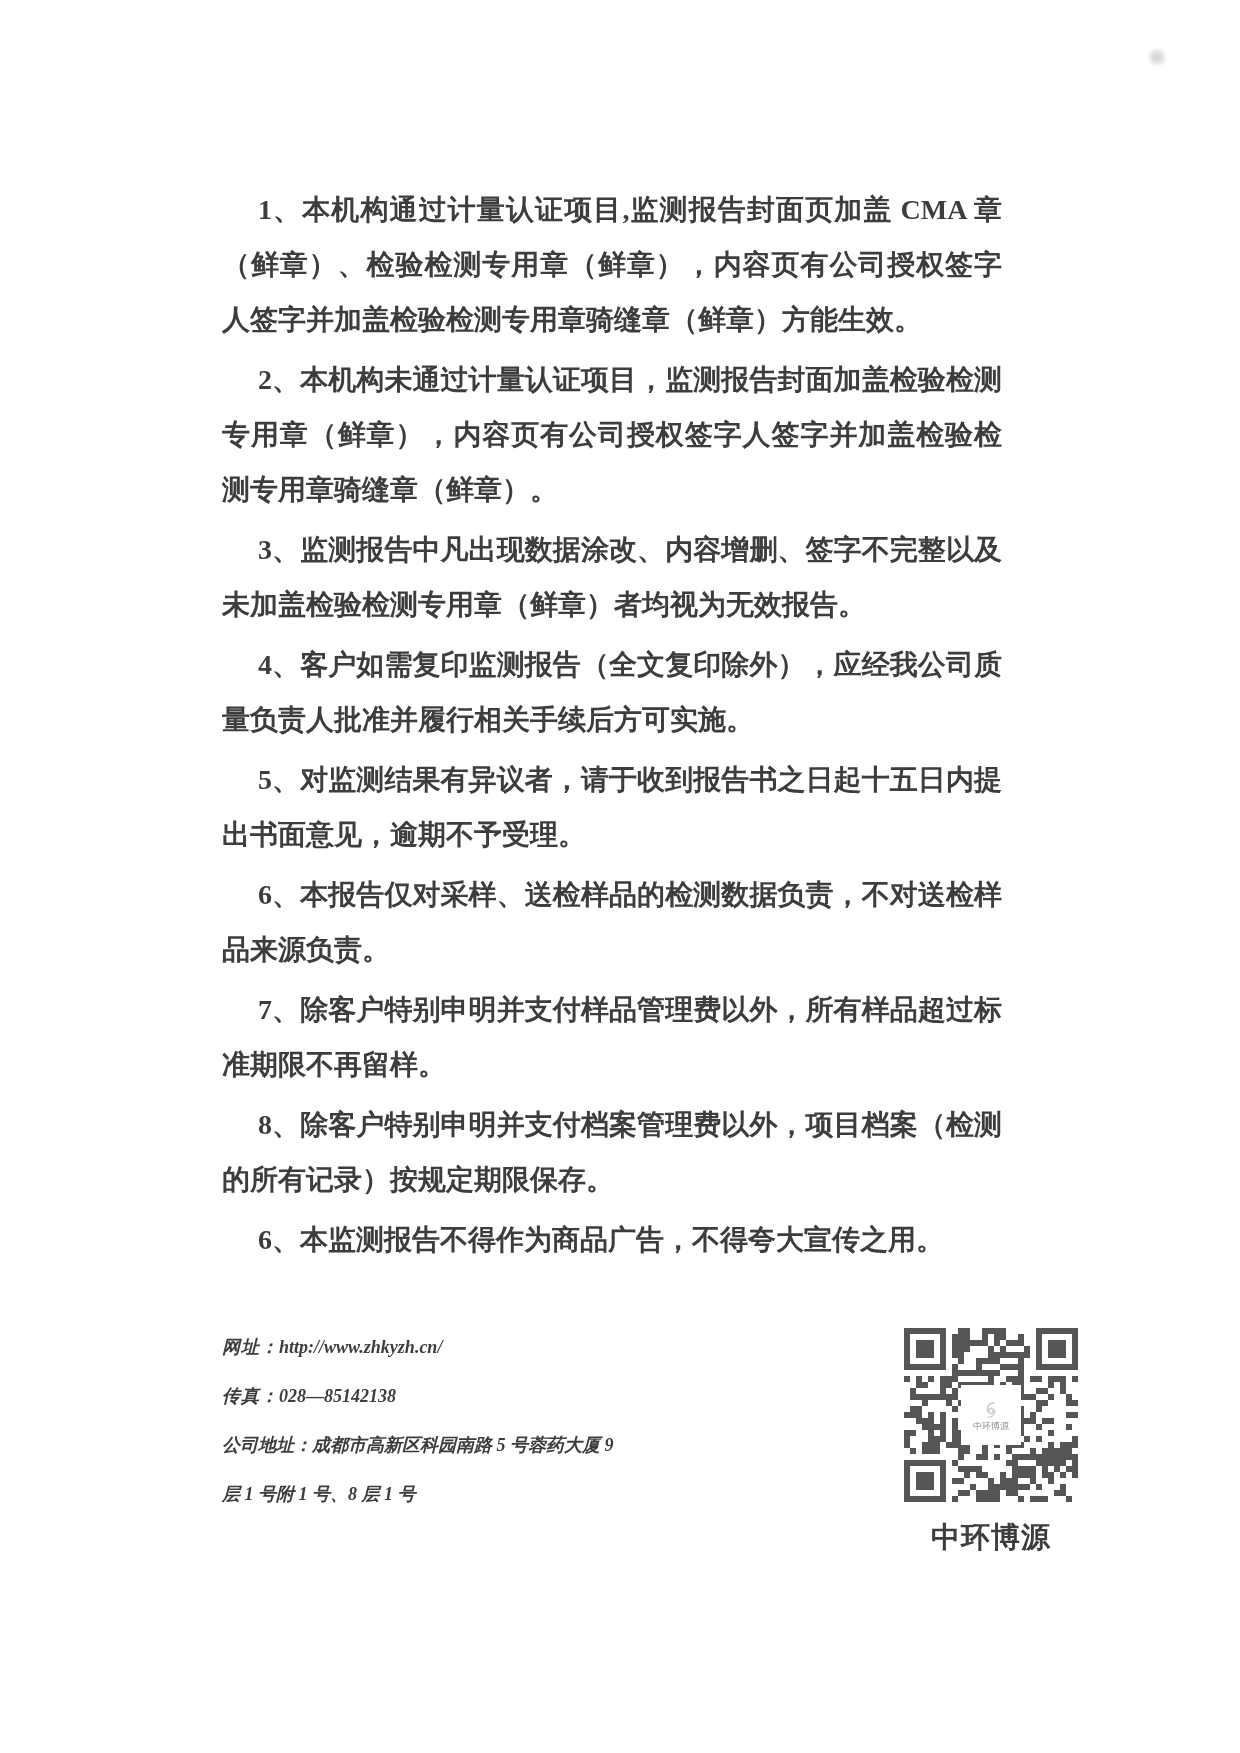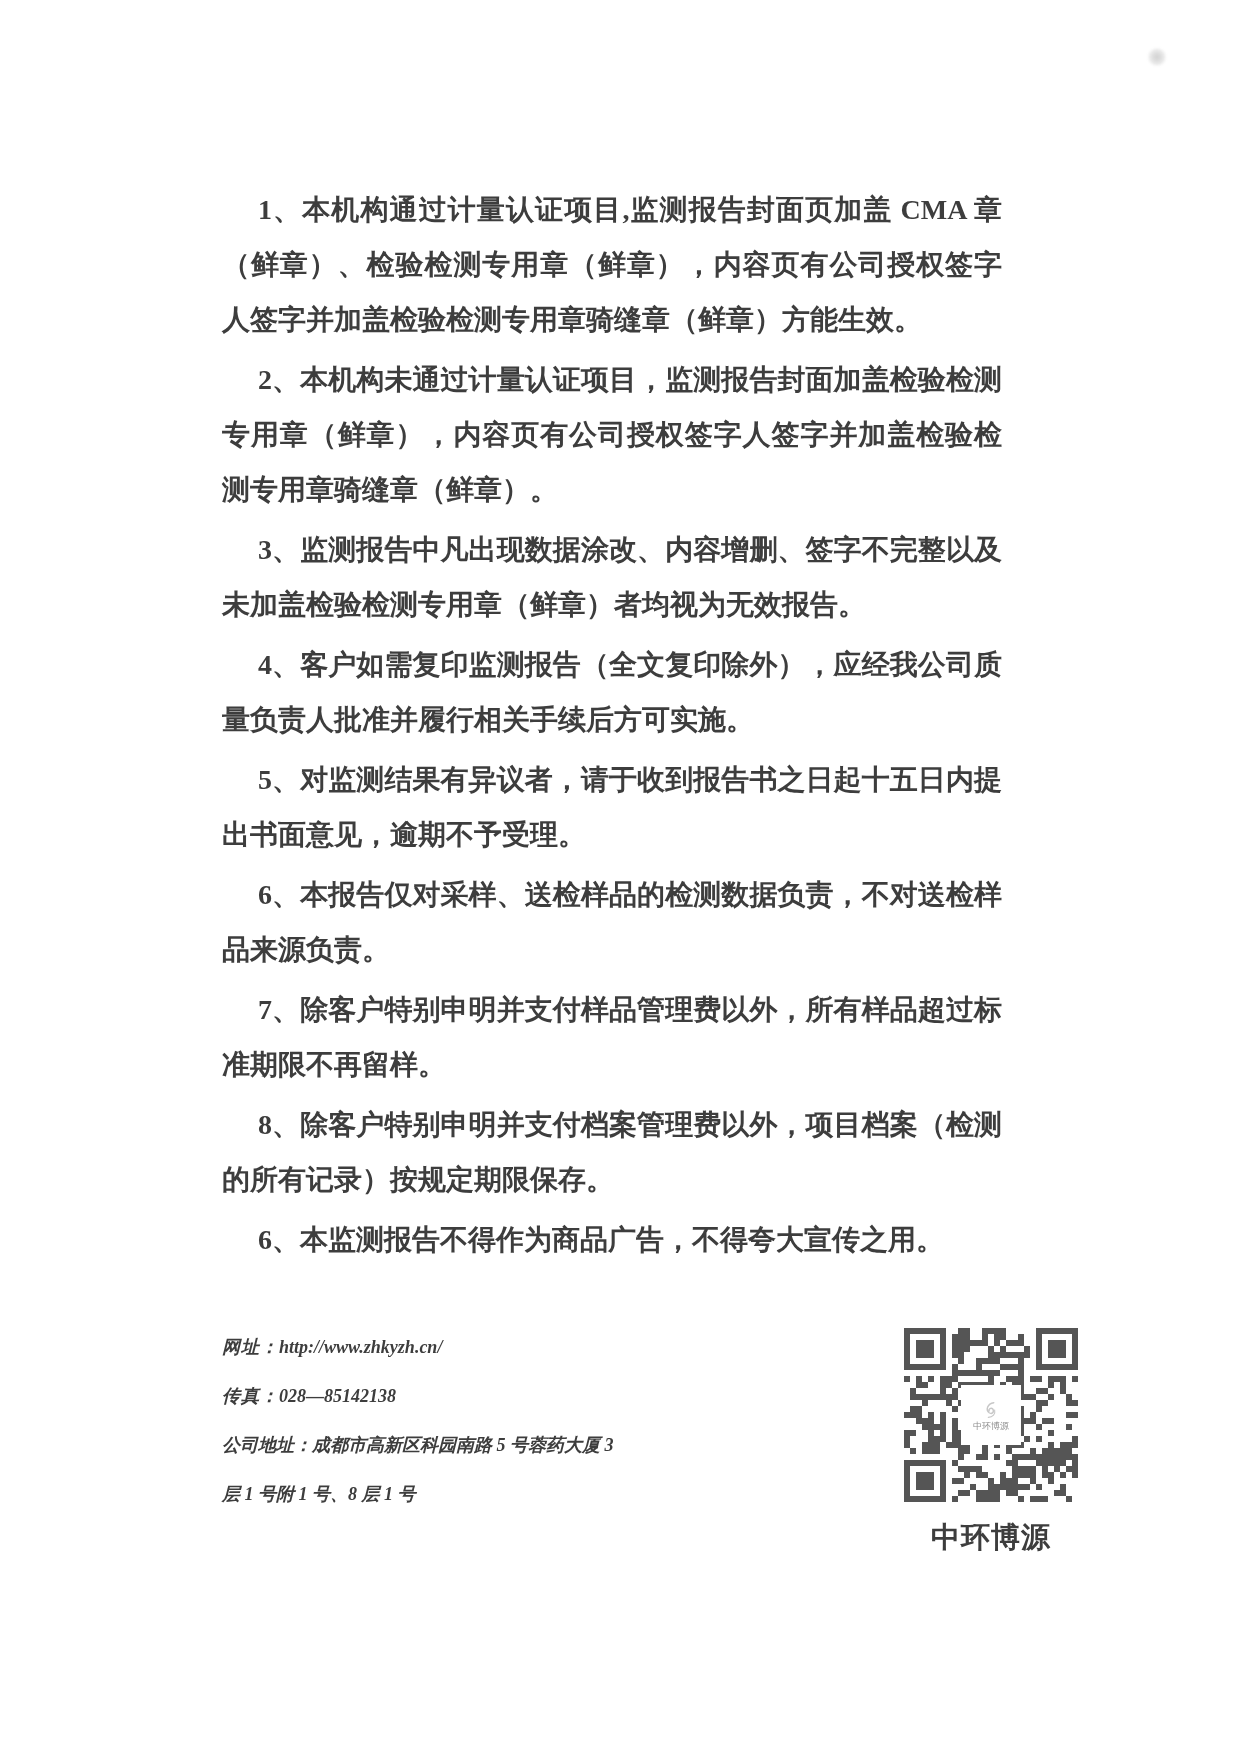--- a/index.html
+++ b/index.html
@@ -72,21 +72,21 @@
     <p>6、本监测报告不得作为商品广告，不得夸大宣传之用。</p>
   </div>
 
   <div class="footer">
     <div class="frow">
       <span class="flabel">网址：</span><span class="fvalue">http://www.zhkyzh.cn/</span>
     </div>
     <div class="frow">
       <span class="flabel">传真：</span><span class="fvalue">028—85142138</span>
     </div>
-    <div class="frow">公司地址：成都市高新区科园南路 5 号蓉药大厦 3</div>
+    <div class="frow">公司地址：成都市高新区科园南路 5 号蓉药大厦 9</div>
     <div class="frow">层 1 号附 1 号、8 层 1 号</div>
   </div>
 
   <div class="qr-block">
     <div class="qr-frame">
       <svg id="qr-svg" viewBox="0 0 174 174" xmlns="http://www.w3.org/2000/svg">
           <g fill="#555555">
             <rect x="54" y="0" width="6" height="6"></rect>
             <rect x="60" y="0" width="6" height="6"></rect>
             <rect x="78" y="0" width="6" height="6"></rect>

